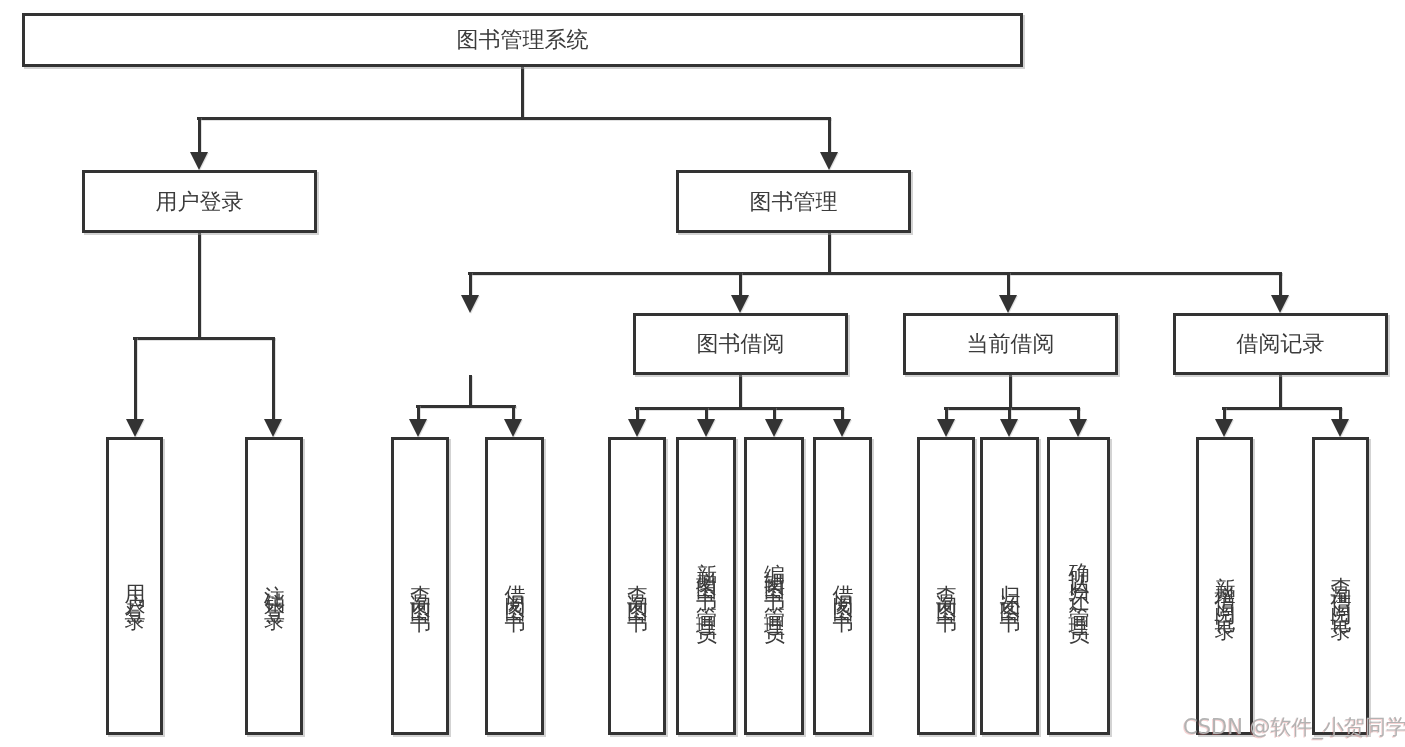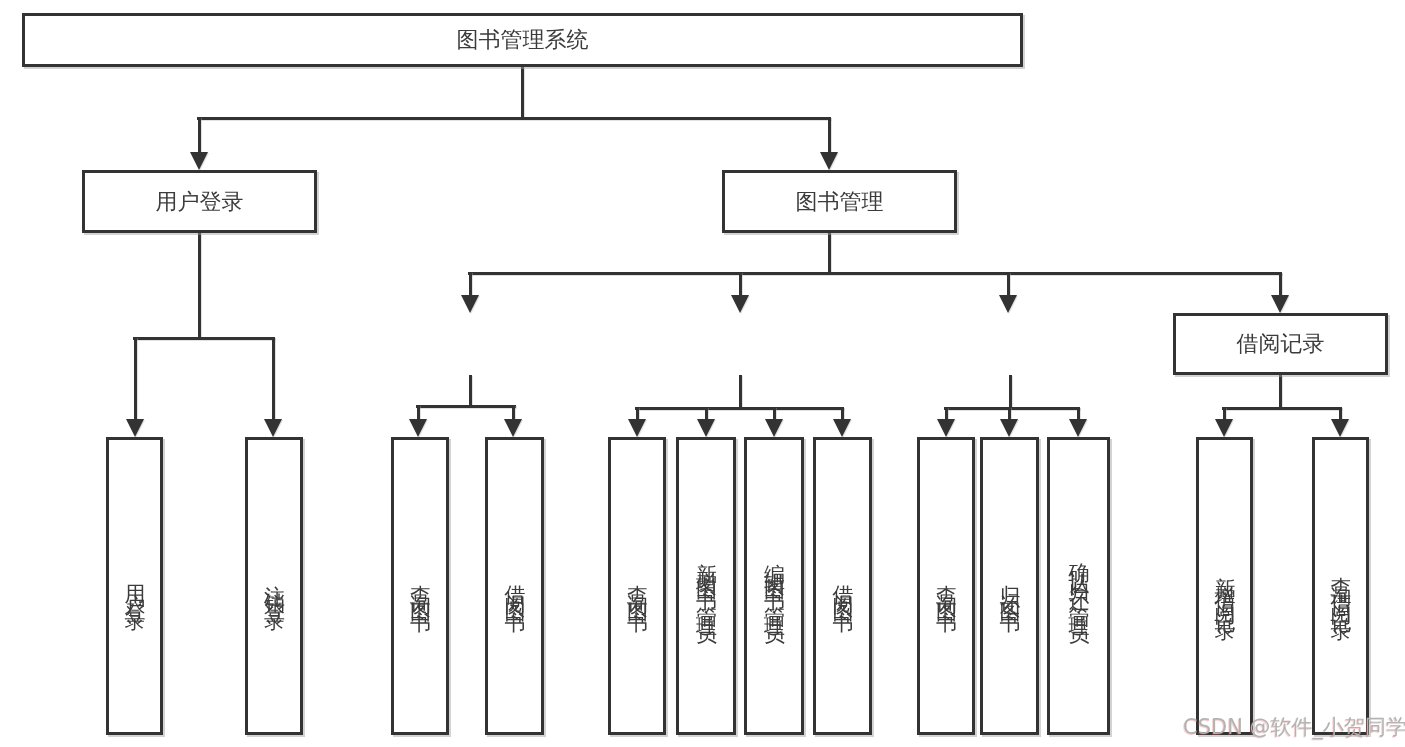--- a/index.html
+++ b/index.html
@@ -72,21 +72,21 @@
   <div class="vline" style="left:521px; top:67px; height:50px;"></div>
   <div class="hline" style="left:197px; top:117px; width:634px;"></div>
   <div class="vline" style="left:198px; top:117px; height:42px;"></div>
   <div class="arrow" style="left:190px; top:152px;"></div>
   <div class="vline" style="left:828px; top:117px; height:42px;"></div>
   <div class="arrow" style="left:820px; top:152px;"></div>
 
   <div class="node" style="left:82px; top:170px; width:235px; height:63px;">
     <span class="lbl">用户登录</span>
   </div>
-  <div class="node" style="left:722px; top:170px; width:235px; height:63px;">
+  <div class="node" style="left:676px; top:170px; width:235px; height:63px;">
     <span class="lbl">图书管理</span>
   </div>
 
   <div class="vline" style="left:198px; top:233px; height:104px;"></div>
   <div class="hline" style="left:133px; top:337px; width:142px;"></div>
   <div class="vline" style="left:134px; top:337px; height:86px;"></div>
   <div class="arrow" style="left:126px; top:419px;"></div>
   <div class="vline" style="left:272px; top:337px; height:86px;"></div>
   <div class="arrow" style="left:264px; top:419px;"></div>
 
@@ -94,20 +94,26 @@
   <div class="hline" style="left:468px; top:272px; width:814px;"></div>
   <div class="vline" style="left:469px; top:272px; height:27px;"></div>
   <div class="arrow" style="left:461px; top:295px;"></div>
   <div class="vline" style="left:739px; top:272px; height:27px;"></div>
   <div class="arrow" style="left:731px; top:295px;"></div>
   <div class="vline" style="left:1007px; top:272px; height:27px;"></div>
   <div class="arrow" style="left:999px; top:295px;"></div>
   <div class="vline" style="left:1279px; top:272px; height:27px;"></div>
   <div class="arrow" style="left:1271px; top:295px;"></div>
 
+  <div class="node" style="left:633px; top:313px; width:215px; height:62px;">
+    <span class="lbl">图书借阅</span>
+  </div>
+  <div class="node" style="left:903px; top:313px; width:215px; height:62px;">
+    <span class="lbl">当前借阅</span>
+  </div>
   <div class="node" style="left:1173px; top:313px; width:215px; height:62px;">
     <span class="lbl">借阅记录</span>
   </div>
 
   <div class="vline" style="left:469px; top:375px; height:30px;"></div>
   <div class="hline" style="left:416px; top:405px; width:100px;"></div>
   <div class="vline" style="left:417px; top:405px; height:18px;"></div>
   <div class="arrow" style="left:409px; top:419px;"></div>
   <div class="vline" style="left:512px; top:405px; height:18px;"></div>
   <div class="arrow" style="left:504px; top:419px;"></div>

